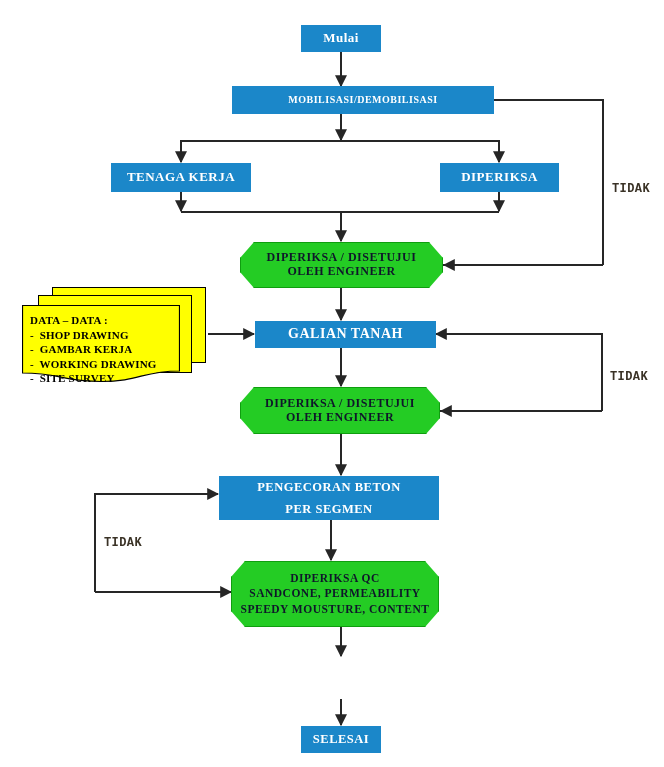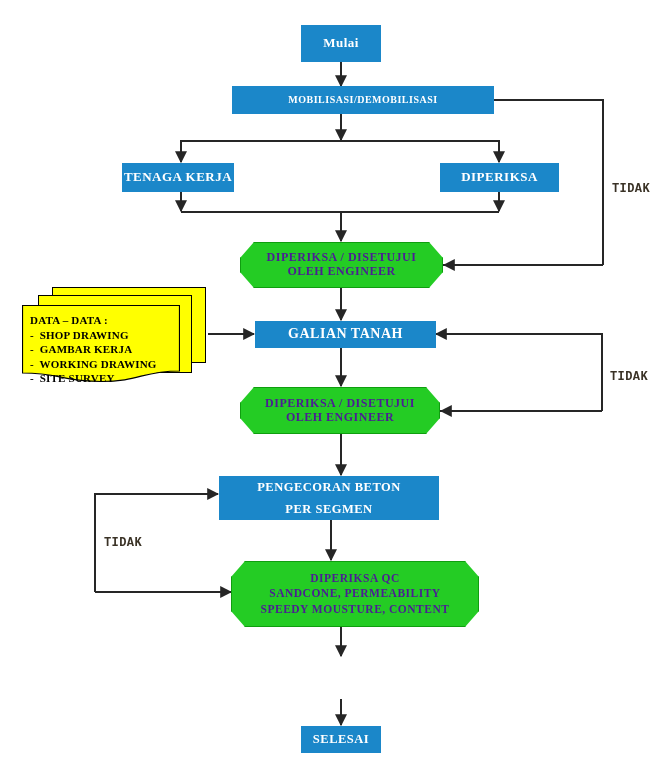--- a/index.html
+++ b/index.html
@@ -34,21 +34,21 @@
     letter-spacing: 0.5px;
     line-height: 1.15;
   }
   .proc {
     background: #1b87c9;
     color: #ffffff;
     border: 1px solid #1b87c9;
   }
   .dec {
     background: #24cc24;
-    color: #4c1d95;
+    color: #0f172a;
     border: 1px solid #0f9e0f;
     clip-path: polygon(
       14px 0, calc(100% - 14px) 0,
       100% 16px, 100% calc(100% - 16px),
       calc(100% - 14px) 100%, 14px 100%,
       0 calc(100% - 16px), 0 16px);
     justify-content: center;
   }
   .label-tidak {
     position: absolute;
@@ -148,46 +148,46 @@
       <path d="M 603 265 L 443 265"></path>
     </g>
 
     <g stroke="#262626" stroke-width="2" fill="none" marker-end="url(#ah)">
       <path d="M 200 592 L 231 592"></path>
       <path d="M 470 411 L 441 411"></path>
       <path d="M 474 265 L 444 265"></path>
     </g>
   </svg>
 
-  <div class="node proc" style="left:301px; top:25px; width:80px; height:37px; font-size:13px;">Mulai</div>
+  <div class="node proc" style="left:301px; top:25px; width:80px; height:27px; font-size:13px;">Mulai</div>
 
   <div class="node proc" style="left:232px; top:86px; width:262px; height:28px; font-size:10px;">MOBILISASI/DEMOBILISASI</div>
 
-  <div class="node proc" style="left:111px; top:163px; width:112px; height:29px; font-size:13px;margin-left:11px;">TENAGA  KERJA</div>
+  <div class="node proc" style="left:111px; top:163px; width:140px; height:29px; font-size:13px;">TENAGA  KERJA</div>
 
   <div class="node proc" style="left:440px; top:163px; width:119px; height:29px; font-size:13px;">DIPERIKSA</div>
 
   <div class="node dec" style="left:240px; top:242px; width:203px; height:46px; font-size:12px; flex-direction:column;">
     <span>DIPERIKSA / DISETUJUI</span>
     <span>OLEH ENGINEER</span>
   </div>
 
   <div class="node proc" style="left:255px; top:321px; width:181px; height:27px; font-size:14px;">GALIAN TANAH</div>
 
   <div class="node dec" style="left:240px; top:387px; width:200px; height:47px; font-size:12px; flex-direction:column;">
     <span>DIPERIKSA / DISETUJUI</span>
     <span>OLEH ENGINEER</span>
   </div>
 
   <div class="node proc" style="left:219px; top:476px; width:220px; height:44px; font-size:12.5px; flex-direction:column;gap:8px;">
     <span>PENGECORAN  BETON</span>
     <span>PER SEGMEN</span>
   </div>
 
-  <div class="node dec" style="left:231px; top:561px; width:248px; height:66px; font-size:11.5px; flex-direction:column; line-height:1.35;">
+  <div class="node dec" style="left:231px; top:561px; width:208px; height:66px; font-size:11.5px; flex-direction:column; line-height:1.35;">
     <span>DIPERIKSA QC</span>
     <span>SANDCONE, PERMEABILITY</span>
     <span>SPEEDY MOUSTURE, CONTENT</span>
   </div>
 
 
   <div class="node proc" style="left:301px; top:726px; width:80px; height:27px; font-size:12.5px;">SELESAI</div>
 
   <div id="doc-stack">
     <div class="doc-sheet back2"></div>

